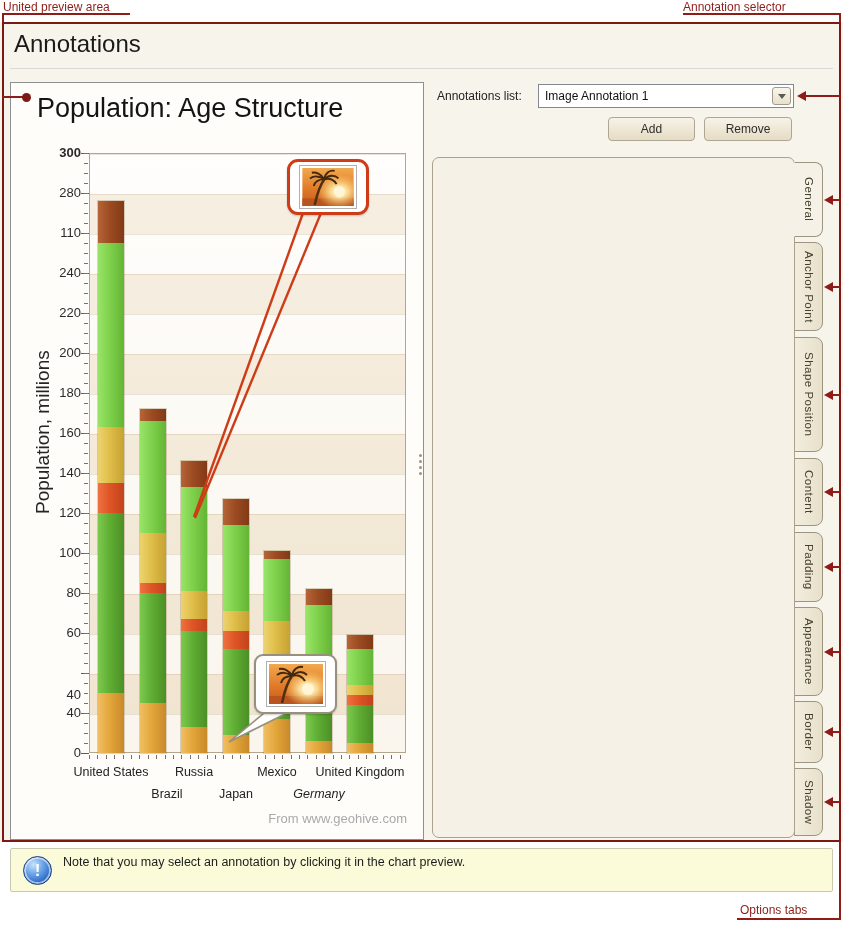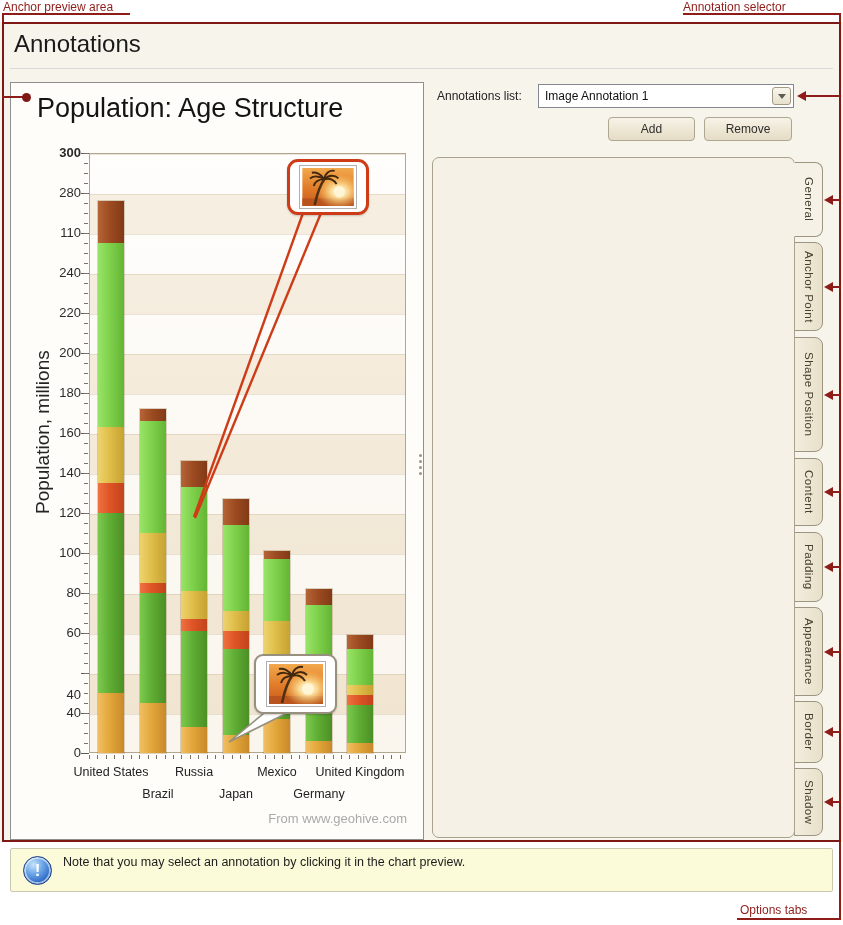--- a/index.html
+++ b/index.html
@@ -91,21 +91,21 @@
     background:radial-gradient(circle at 35% 28%, #c8e4fa 0%, #6fa8e8 35%, #2f6cc8 70%, #1d4fa8 100%);
     border:1px solid #1a3e80; box-shadow:inset 0 0 0 2px rgba(255,255,255,0.55);
     display:flex; align-items:center; justify-content:center; color:#fff; font-weight:bold; font-size:17px; }
   .info-text { position:absolute; left:52px; top:5px; font-size:12.5px; color:#1c1c1c; line-height:16px; }
 </style>
 </head>
 <body>
 
 <div class="dialog-bg"></div>
 
-<div class="doc-label abs" style="left:3px; top:0px;">Anchor preview area</div>
+<div class="doc-label abs" style="left:3px; top:0px;">United preview area</div>
 <div class="doc-line" style="left:2px; top:13px; width:128px; height:2px;"></div>
 <div class="doc-label abs" style="left:683px; top:0px;">Annotation selector</div>
 <div class="doc-line" style="left:683px; top:13px; width:158px; height:2px;"></div>
 <div class="doc-line" style="left:2px; top:13px; width:2px; height:12px;"></div>
 <div class="doc-line" style="left:839px; top:13px; width:2px; height:12px;"></div>
 <div class="doc-frame"></div>
 <div class="doc-line" style="left:2px; top:96px; width:22px; height:2px; z-index:41;"></div>
 <div class="doc-dot" style="left:22px; top:93px;"></div>
 
 <div class="doc-label abs" style="left:740px; top:903px;">Options tabs</div>
@@ -208,25 +208,25 @@
         <div class="seg c0" style="height: 10px;"></div>
         <div class="seg c1" style="height: 38px;"></div>
         <div class="seg c2" style="height: 10px;"></div>
         <div class="seg c3" style="height: 10px;"></div>
         <div class="seg c4" style="height: 36px;"></div>
         <div class="seg c5" style="height: 14px;"></div>
       </div>
     </div>
   <div id="xLabels">
       <div class="xlabel" style="left: 40px; top: 682px;">United States</div>
-      <div class="xlabel" style="left: 87px; top: 704px;">Brazil</div>
+      <div class="xlabel" style="left: 96px; top: 704px;">Brazil</div>
       <div class="xlabel" style="left: 123px; top: 682px;">Russia</div>
       <div class="xlabel" style="left: 165px; top: 704px;">Japan</div>
       <div class="xlabel" style="left: 206px; top: 682px;">Mexico</div>
-      <div class="xlabel" style="left: 248px; top: 704px;">Germany</div>
+      <div class="xlabel" style="left: 248px; top: 704px; font-style: italic;">Germany</div>
       <div class="xlabel" style="left: 289px; top: 682px;">United Kingdom</div>
     </div>
   <div class="credit" style="right:16px; top:728px;">From www.geohive.com</div>
 
   <svg class="callout-svg" width="414" height="758" viewBox="0 0 414 758">
     <line x1="292" y1="130" x2="183" y2="434" stroke="#ce3b17" stroke-width="2.4"></line>
     <line x1="310" y1="130" x2="184" y2="435" stroke="#ce3b17" stroke-width="2.4"></line>
     <polygon points="258,626 278,629 218,659" fill="#ffffff" stroke="#97907f" stroke-width="1.6"></polygon>
   </svg>
 

